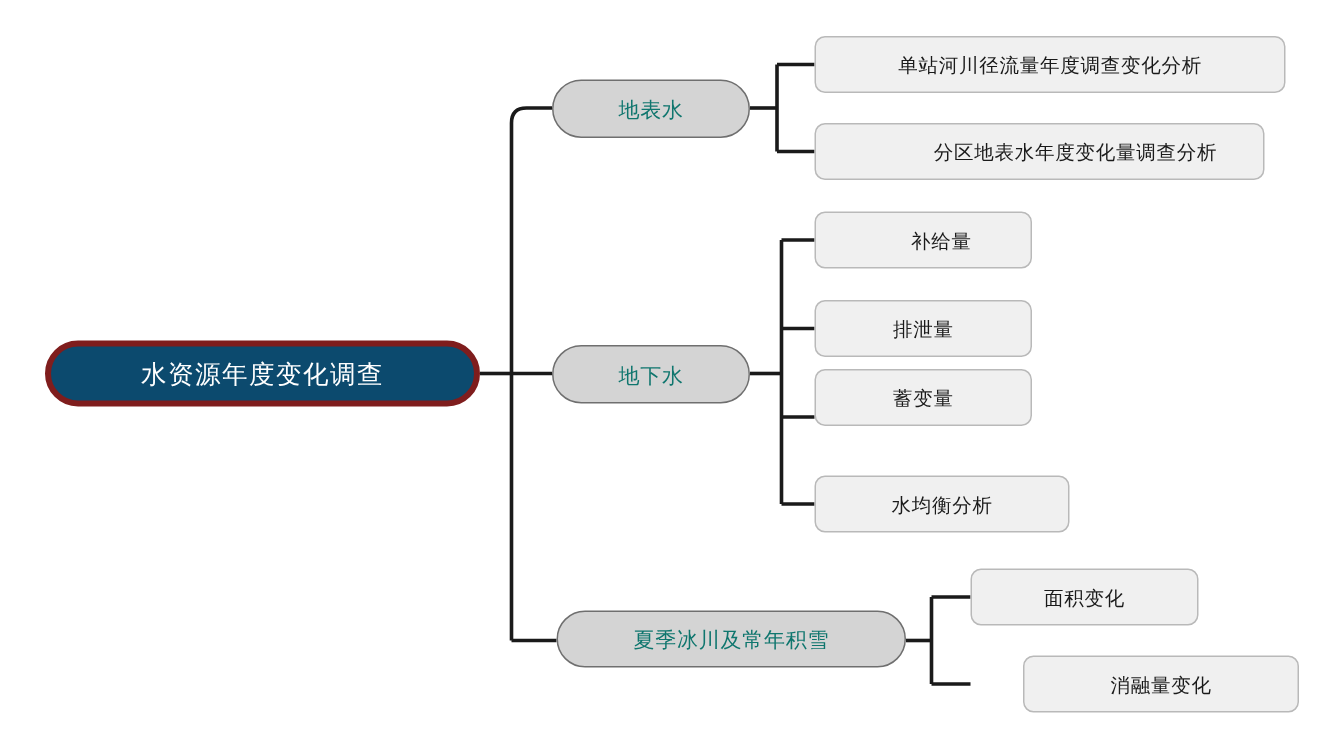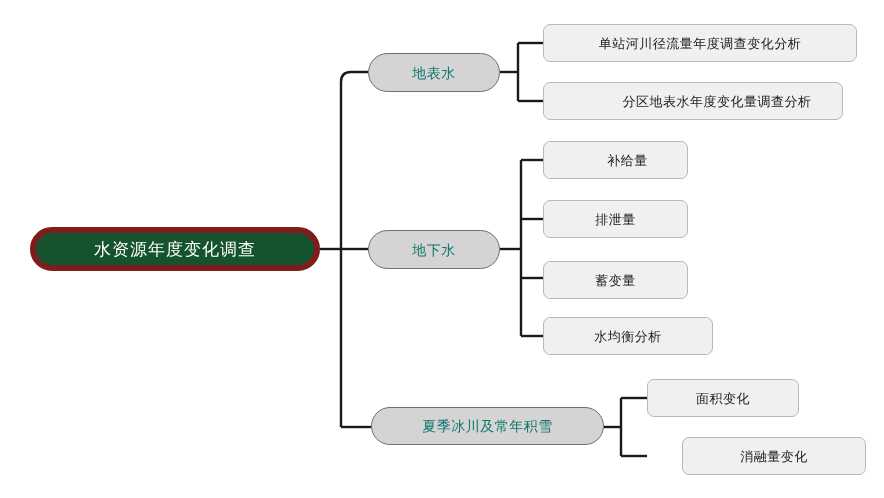--- a/index.html
+++ b/index.html
@@ -31,23 +31,23 @@
     position: absolute;
     box-sizing: border-box;
     display: flex;
     align-items: center;
     justify-content: center;
     text-align: left;
     white-space: nowrap;
     line-height: 1;
   }
   .node-root {
-    background: #14532d;
+    background: #0c4a6e;
     color: #ffffff;
-    border: 6px solid #7f1d1d;
+    border: 4px solid #7f1d1d;
     border-radius: 22px;
     font-size: 17px;
     letter-spacing: 1px;
   }
   .node-branch {
     background: #d4d4d4;
     color: #0f766e;
     border: 1px solid #6f6f6f;
     border-radius: 20px;
     font-size: 14px;
@@ -129,21 +129,21 @@
   </div>
 
   <div class="node node-leaf" style="left:543px; top:141px; width:145px; height:38px;padding-left:24px;">
     <span>补给量</span>
   </div>
 
   <div class="node node-leaf" style="left:543px; top:200px; width:145px; height:38px;">
     <span>排泄量</span>
   </div>
 
-  <div class="node node-leaf" style="left:543px; top:261px; width:145px; height:38px;">
+  <div class="node node-leaf" style="left:543px; top:246px; width:145px; height:38px;">
     <span>蓄变量</span>
   </div>
 
   <div class="node node-leaf" style="left:543px; top:317px; width:170px; height:38px;">
     <span>水均衡分析</span>
   </div>
 
   <div class="node node-branch" style="left:371px; top:407px; width:233px; height:38px;">
     <span>夏季冰川及常年积雪</span>
   </div>

